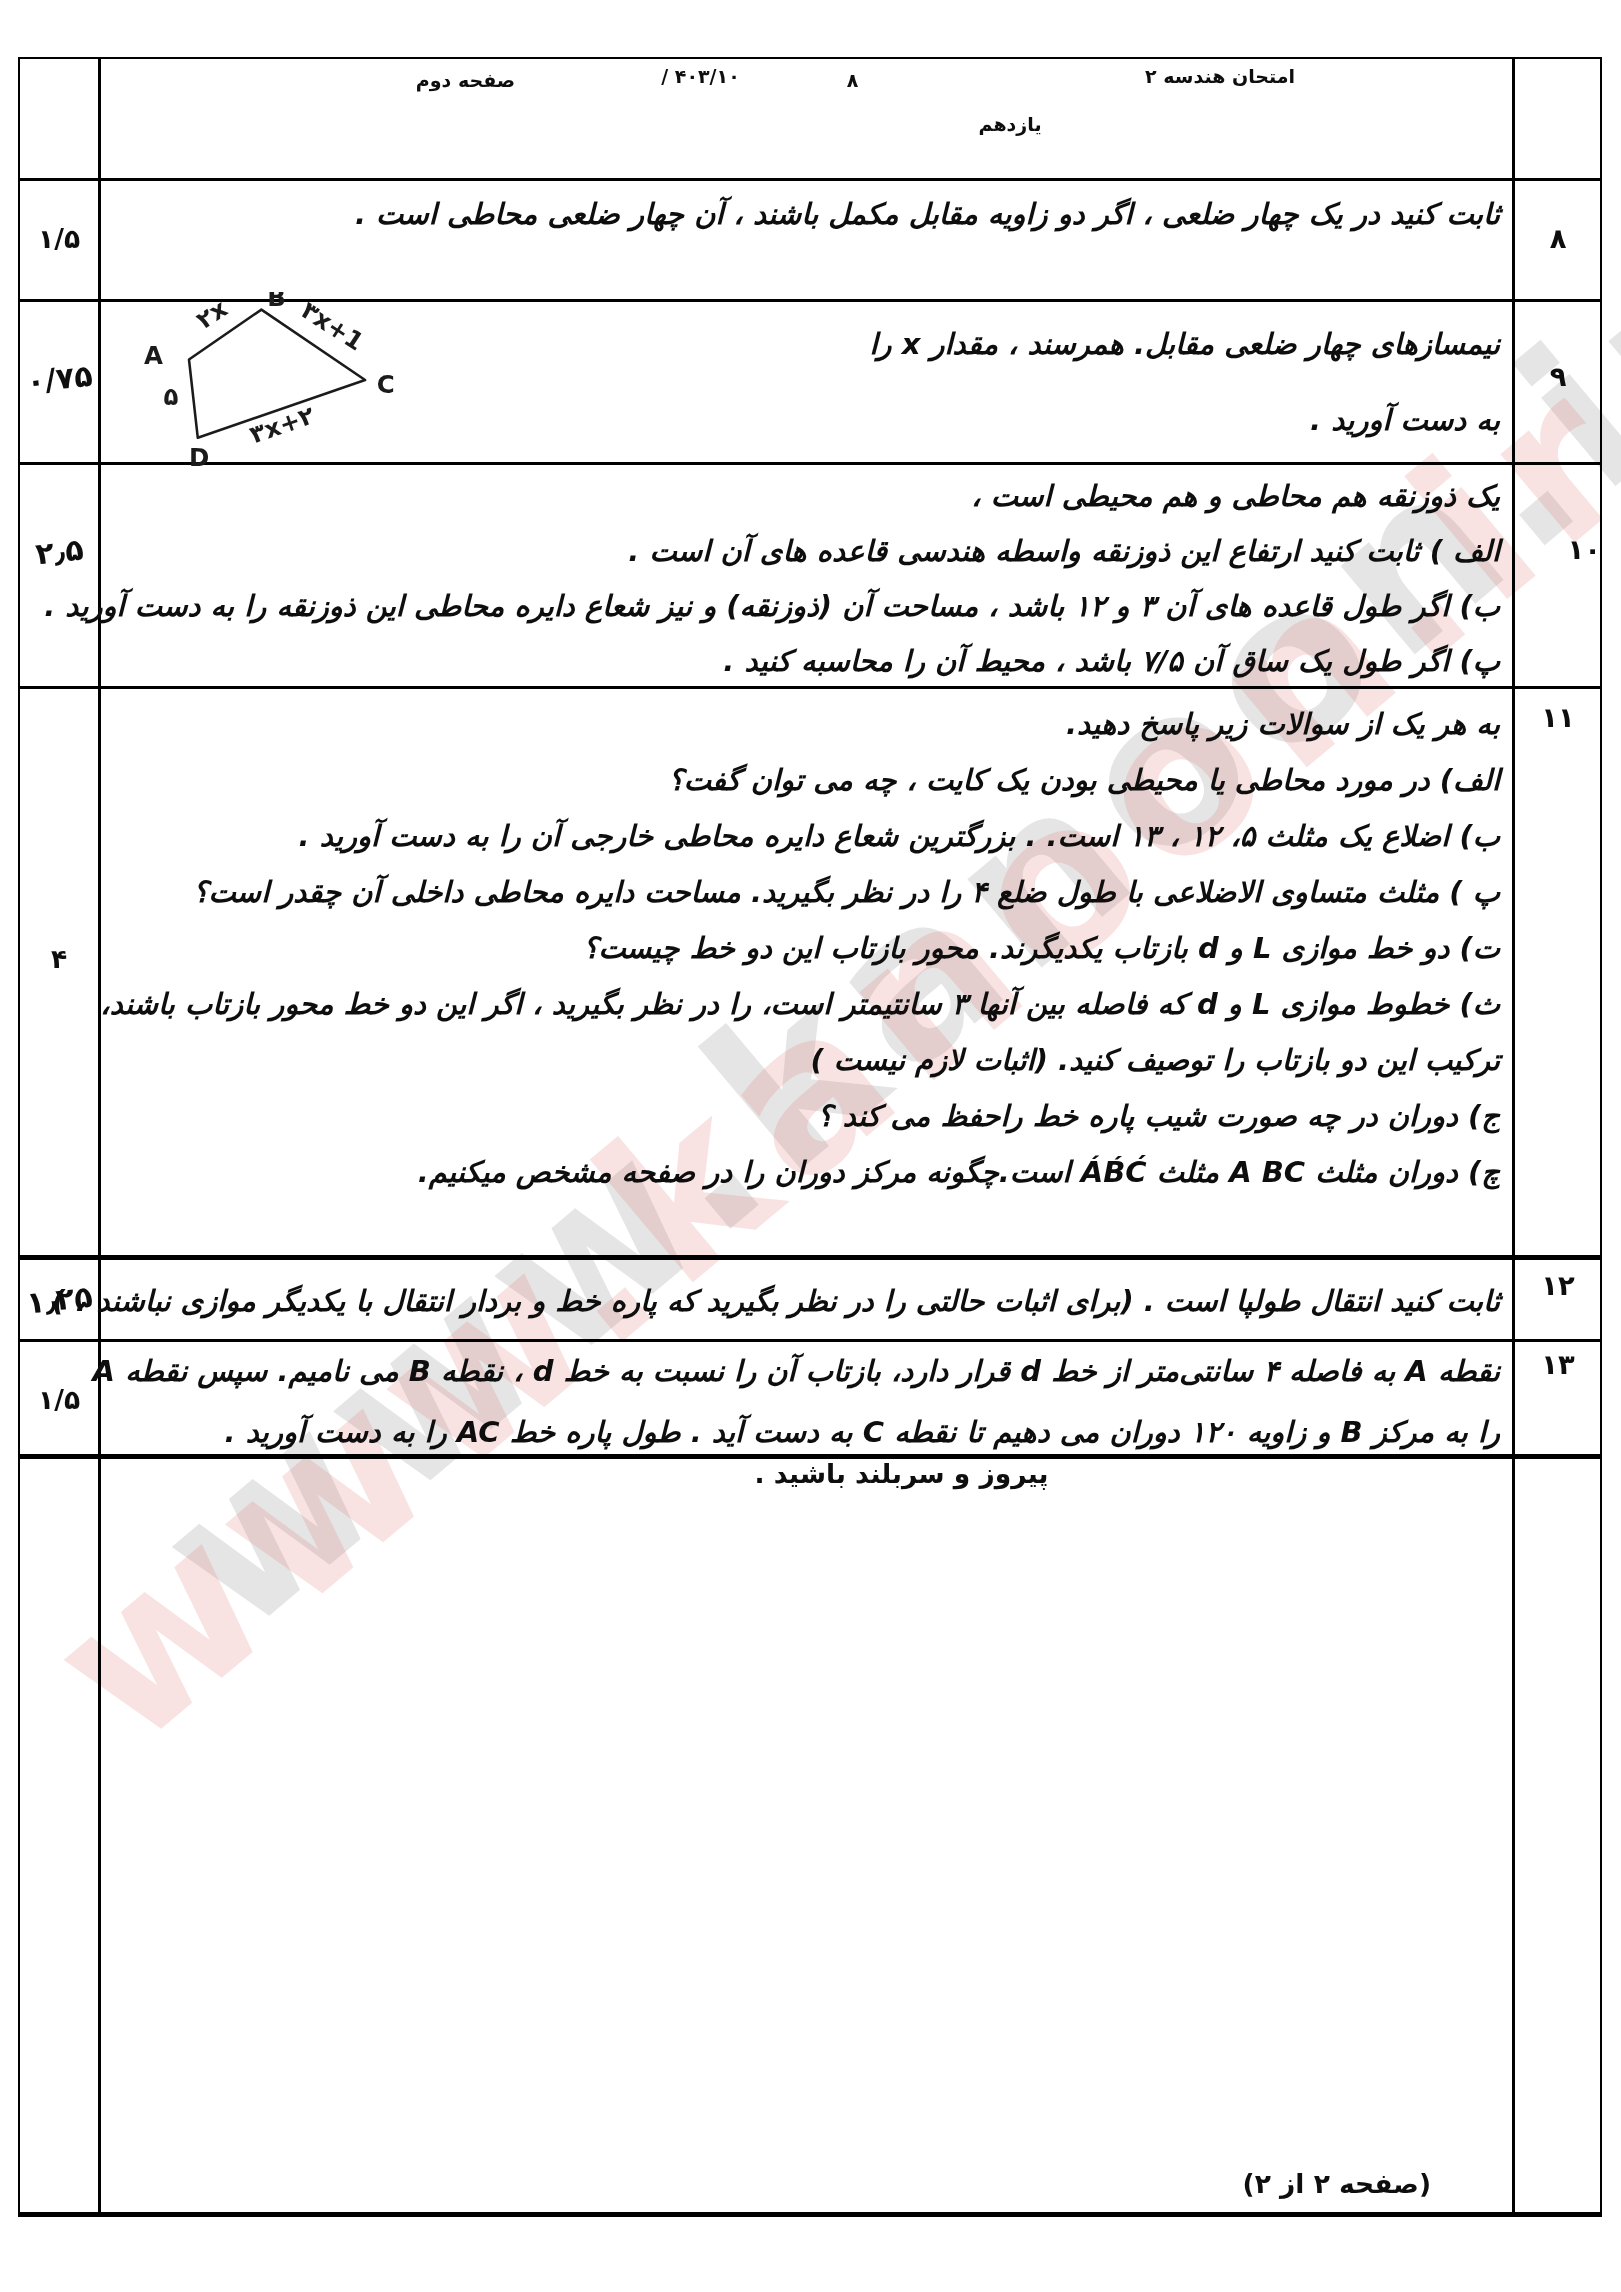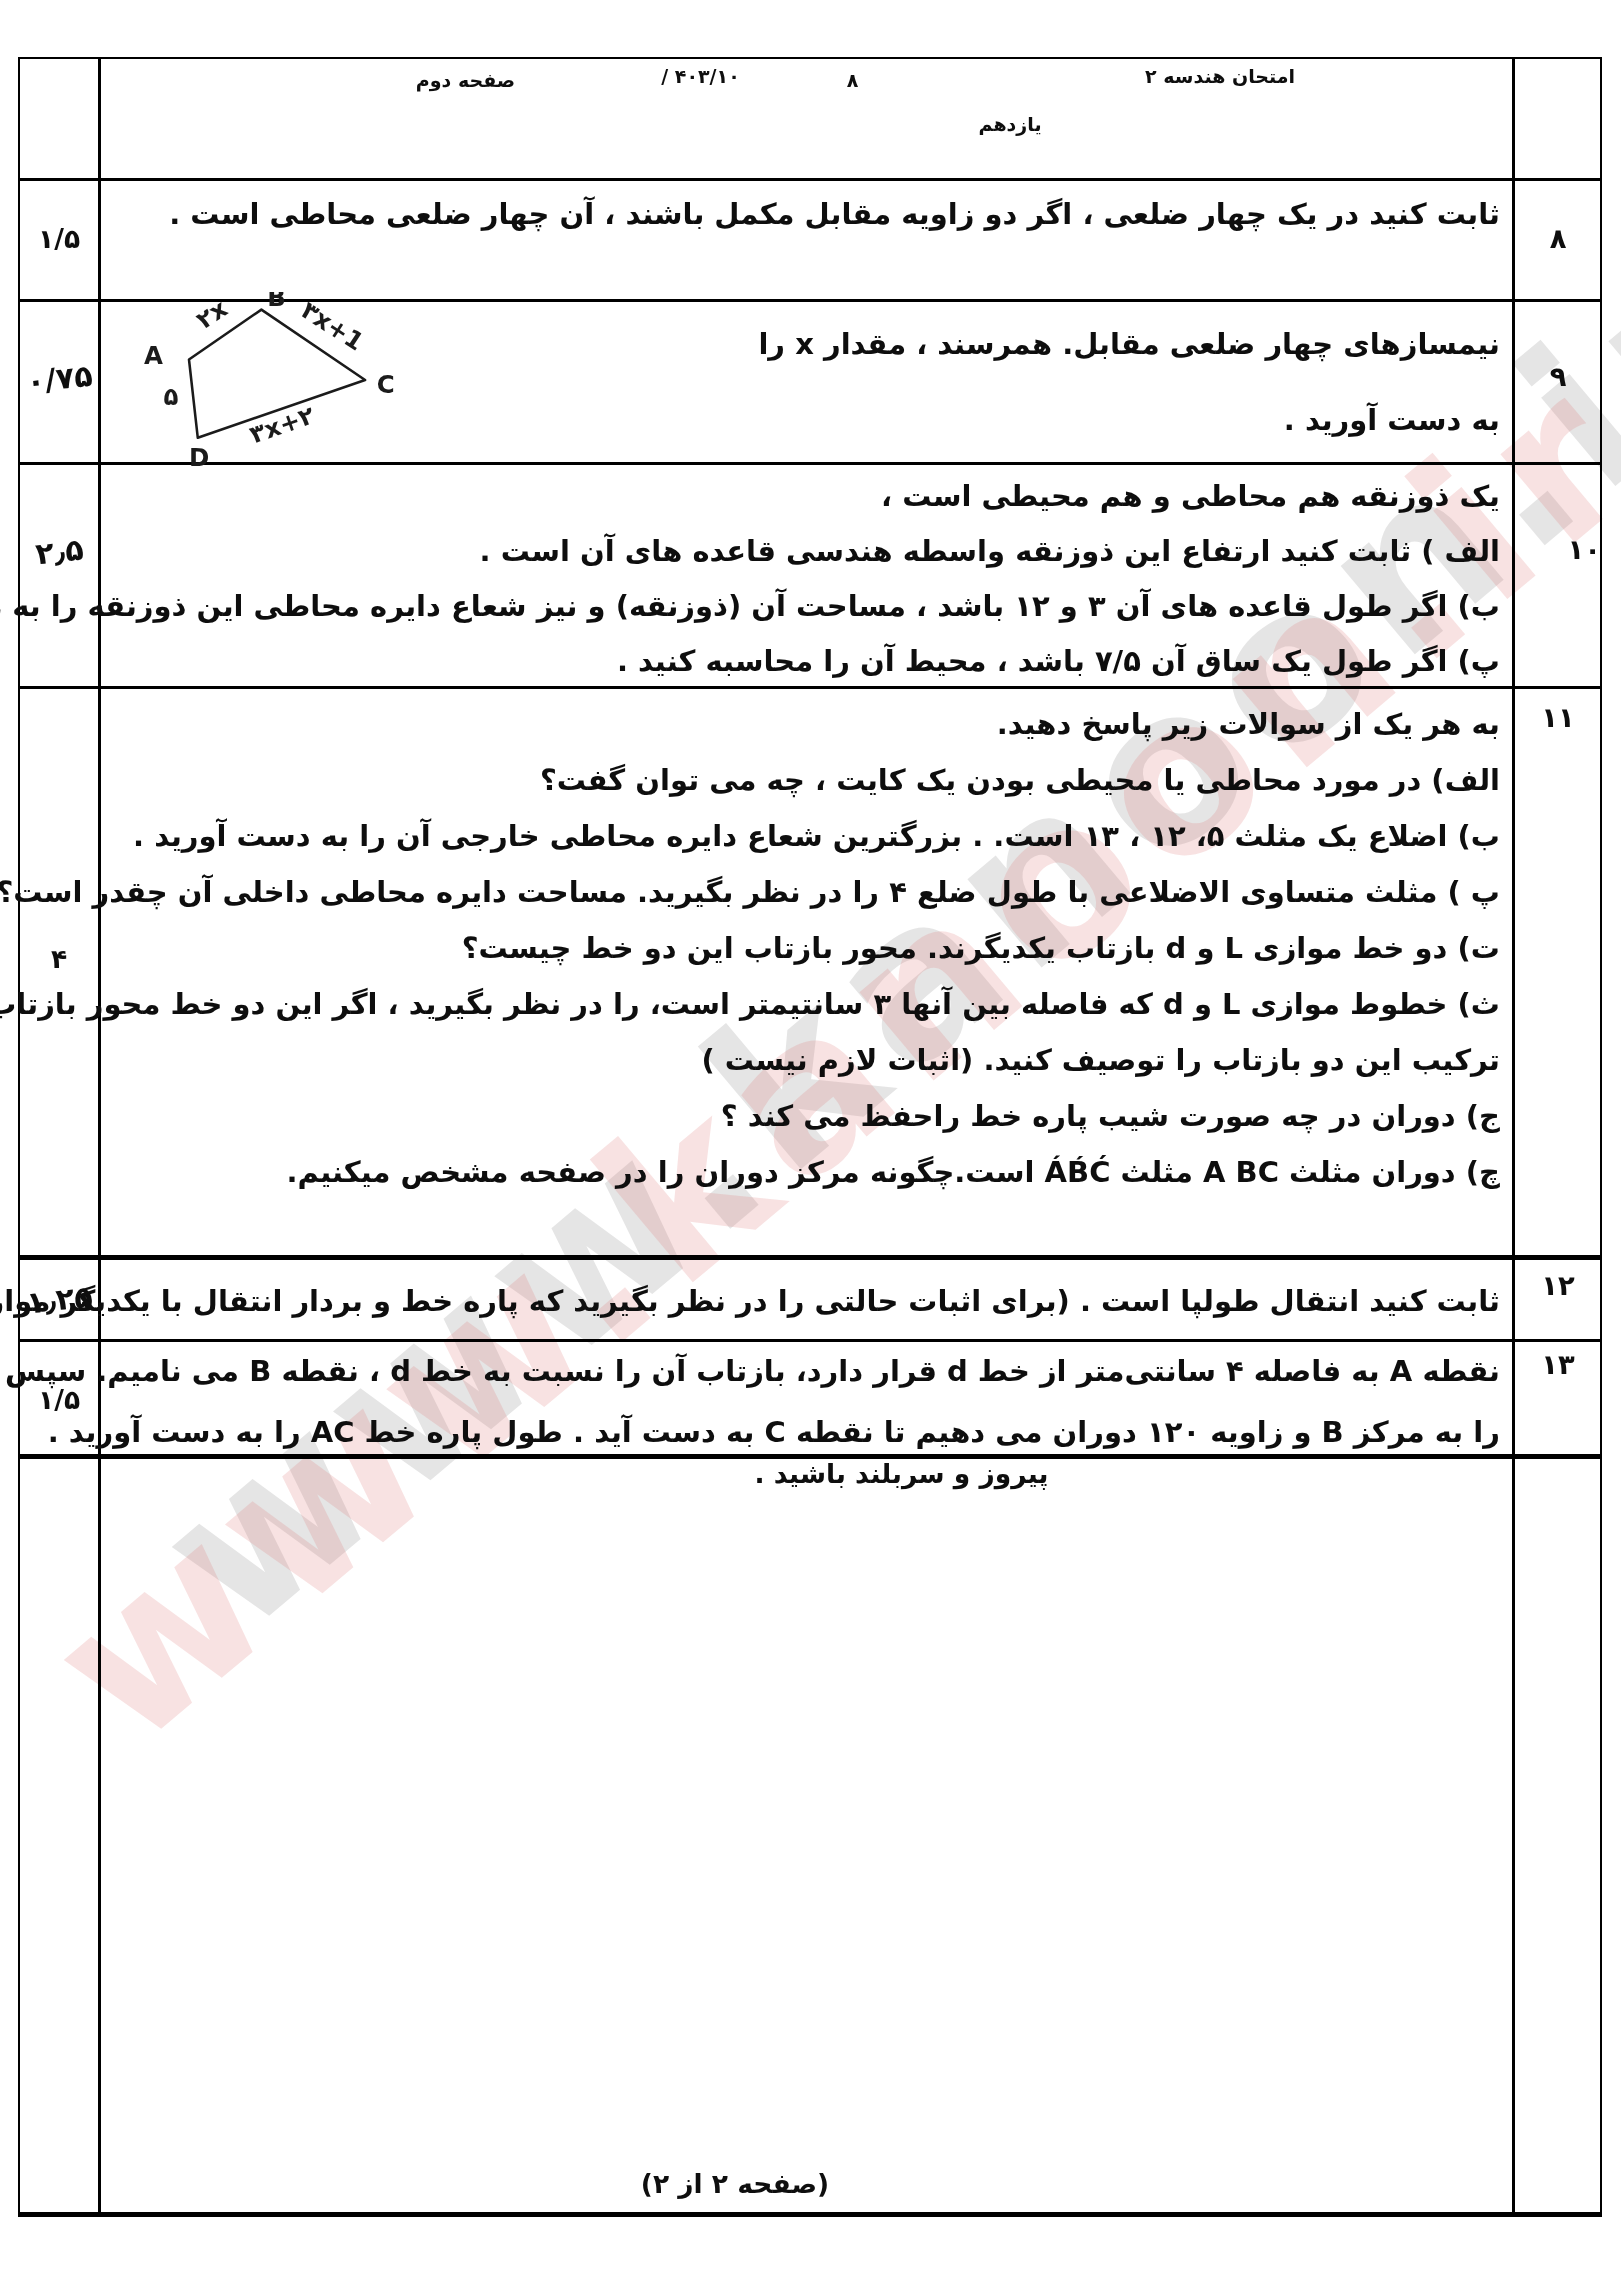--- a/index.html
+++ b/index.html
@@ -21,31 +21,31 @@
     box-sizing:border-box;border:2.9px solid #000;border-bottom-width:5.9px;
     z-index:2;pointer-events:none;
   }
   .vline{position:absolute;top:57px;height:2160px;width:2.9px;background:#000;z-index:2;}
   .hline{position:absolute;left:17.6px;width:1584px;height:2.9px;background:#000;z-index:2;}
   .hline.thick{height:4.9px;}
   
   .hitem{position:absolute;direction:rtl;font-size:19px;font-weight:700;z-index:3;text-align:center;}
   .qtext{
     position:absolute;left:113px;width:1387px;direction:rtl;text-align:right;
-    font-size:29px;font-weight:600;z-index:3;
+    font-size:29px;font-weight:600;z-index:3;font-style:italic;
   }
   .qtext div{white-space:nowrap;}
   .qnum{position:absolute;left:1515px;width:86px;text-align:center;
     font-size:27.4px;font-weight:700;z-index:3;direction:rtl;}
   .score{position:absolute;left:20.6px;width:77px;text-align:center;
     font-size:26.5px;font-weight:700;z-index:3;direction:rtl;}
   .score.hand{font-size:30px;transform:rotate(-6deg);letter-spacing:2.9px;}
   .closing{position:absolute;left:294px;top:1458px;width:1215px;text-align:center;
     direction:rtl;font-size:26.5px;font-weight:700;z-index:3;}
-  .footer{position:absolute;left:39px;top:2168px;width:1392px;text-align:center;
+  .footer{position:absolute;left:39px;top:2168px;width:1392px;text-align:right;
     direction:rtl;font-size:26.5px;font-weight:700;z-index:3;}
   
   .fig{position:absolute;left:93px;top:292px;z-index:3;}
   .fig text{font-family:"DejaVu Sans",sans-serif;font-size:25px;font-weight:600;fill:#1b1b1b;}
 </style>
 </head>
 <body>
 
 <div class="page">
 

